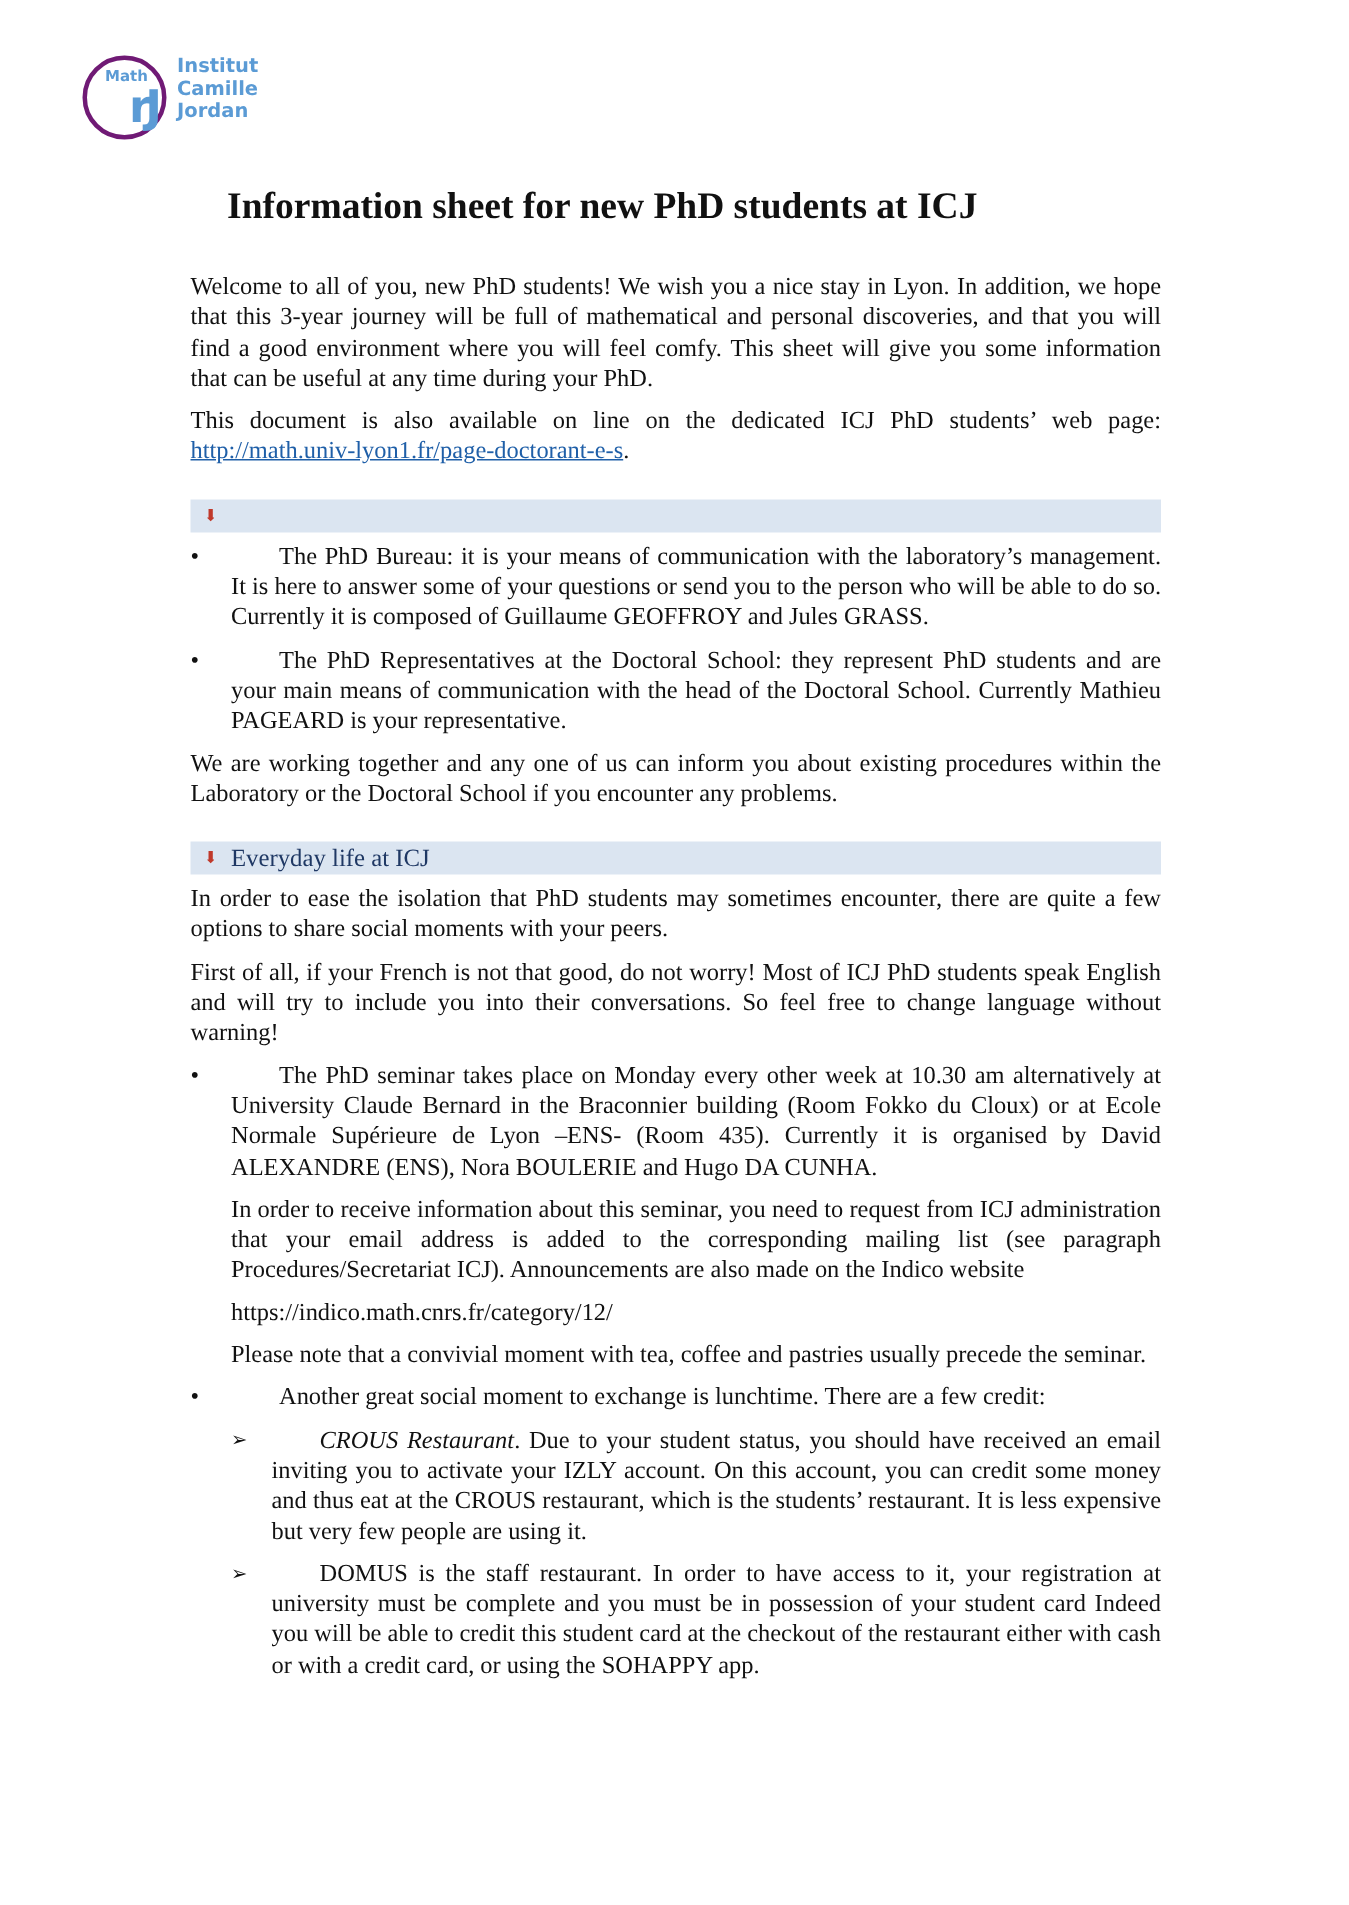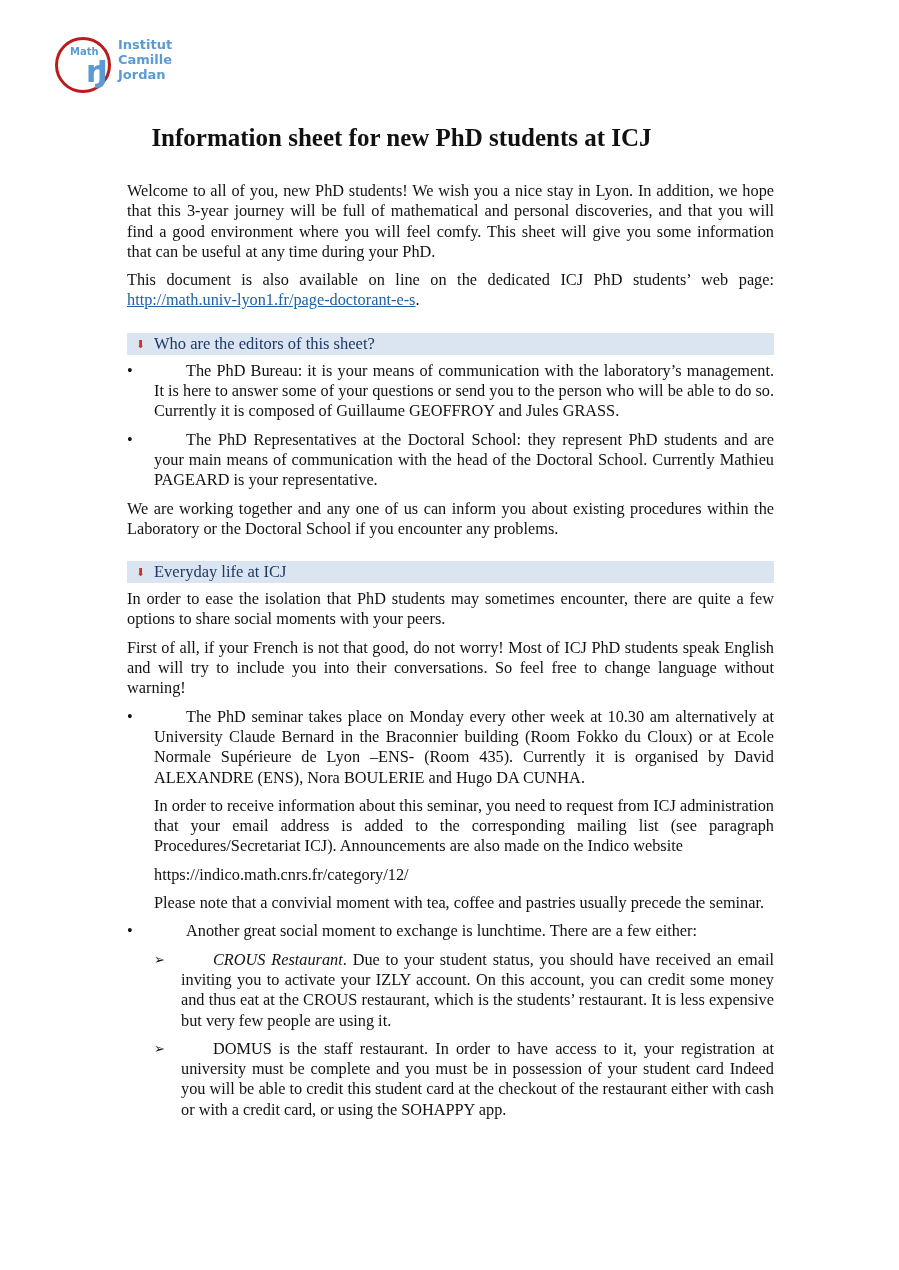--- a/index.html
+++ b/index.html
@@ -1,19 +1,19 @@
 <!DOCTYPE html>
 <html><head>
   <meta charset="utf-8">
   <style>
     html, body { margin: 0; padding: 0; background: #ffffff; }
     body { width: 899px; height: 1270px; position: relative; overflow: hidden;
            font-family: "Liberation Serif", "DejaVu Serif", serif; color: #111; }
     .logo { position: absolute; left: 55px; top: 37px; width: 120px; height: 64px; }
-    .logo-circle { position: absolute; left: 0; top: 0; width: 56px; height: 56px; border: 3px solid #b91c1c;
+    .logo-circle { position: absolute; left: 0; top: 0; width: 56px; height: 56px; border: 3px solid #701a75;
                    border-radius: 50%; box-sizing: border-box; }
     .logo-math { position: absolute; left: 12px; top: 6px; font-family: "DejaVu Sans", sans-serif; font-size: 10px;
                  color: #5b9bd5; font-weight: bold; }
     .logo-rj { position: absolute; left: 13px; top: 17px; font-family: "DejaVu Sans", sans-serif; font-size: 30px;
                font-weight: bold; color: #5b9bd5; line-height: 30px; letter-spacing: -4px; margin-left: 15px; }
     .logo-text { position: absolute; left: 63px; top: 0; font-family: "DejaVu Sans", sans-serif; font-size: 13px;
                  font-weight: bold; color: #5b9bd5; line-height: 15px; }
     .title { position: absolute; left: 0; width: 803px; top: 124px; text-align: center; font-size: 25px;
              font-weight: bold; color: #111; }
     .content { position: absolute; left: 127px; width: 647px; top: 181px; font-size: 16.3px; line-height: 20.3px; }
@@ -50,21 +50,20 @@
 <div class="title">Information sheet for new PhD students at ICJ</div>
 
 <div class="content">
   <p>Welcome to all of you, new PhD students! We wish you a nice stay in Lyon. In addition, we hope that this 3-year journey will be full of mathematical and personal discoveries, and that you will find a good environment where you will feel comfy. This sheet will give you some information that can be useful at any time during your PhD.</p>
   <p>
     <span>This document is also available on line on the dedicated ICJ PhD students’ web page: </span><a class="link">http://math.univ-lyon1.fr/page-doctorant-e-s</a><span>.</span>
   </p>
 
   <div class="section-bar">
     <span class="sec-icon"><span>⬇</span></span>
-    <span>Who are the editors of this sheet?</span>
   </div>
   <ul class="bul">
     <li>
       <span class="bdot">•</span>
       <b>The PhD Bureau:</b><span> it is your means of communication with the laboratory’s management. It is here to answer some of your questions or send you to the person who will be able to do so. Currently it is composed of Guillaume GEOFFROY and Jules GRASS.</span>
     </li>
     <li>
       <span class="bdot">•</span>
       <b>The PhD Representatives at the Doctoral School:</b><span> they represent PhD students and are your main means of communication with the head of the Doctoral School. Currently Mathieu PAGEARD is your representative.</span>
     </li>
@@ -84,21 +83,21 @@
       <b>The PhD seminar takes place on Monday every other week at 10.30 am</b><span> alternatively at University Claude Bernard in the Braconnier building (Room Fokko du Cloux) or at Ecole Normale Supérieure de Lyon –ENS- (Room 435). Currently it is organised by David ALEXANDRE (ENS), Nora BOULERIE and Hugo DA CUNHA.</span>
     </li>
   </ul>
   <p class="sub-p">In order to receive information about this seminar, you need to request from ICJ administration that your email address is added to the corresponding mailing list (see paragraph Procedures/Secretariat ICJ). Announcements are also made on the Indico website</p>
   <p class="sub-p">https://indico.math.cnrs.fr/category/12/</p>
   <p class="sub-p">Please note that a convivial moment with tea, coffee and pastries usually precede the seminar.</p>
 
   <ul class="bul">
     <li>
       <span class="bdot">•</span>
-      <b>Another great social moment to exchange is lunchtime.</b><span> There are a few either:</span>
+      <b>Another great social moment to exchange is lunchtime.</b><span> There are a few credit:</span>
     </li>
   </ul>
   <ul class="arrow">
     <li>
       <span class="adot">➢</span>
       <b><i>CROUS Restaurant</i></b><span>. Due to your student status, you should have received an email inviting you to activate your IZLY account. On this account, you can credit some money and thus eat at the CROUS restaurant, which is the students’ restaurant. It is less expensive but very few people are using it.</span>
     </li>
     <li>
       <span class="adot">➢</span>
       <b>DOMUS is the staff restaurant</b><span>. In order to have access to it, your registration at university must be complete and you must be in possession of your student card Indeed you will be able to credit this student card at the checkout of the restaurant either with cash or with a credit card, or using the SOHAPPY app.</span>

